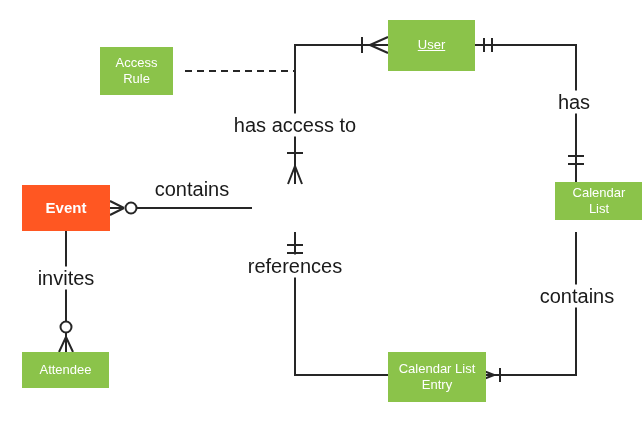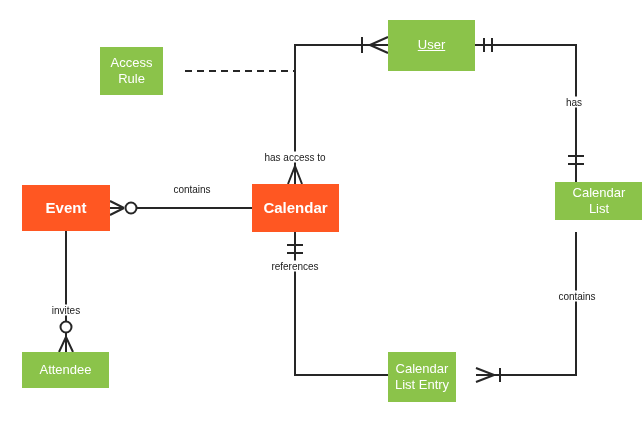--- a/index.html
+++ b/index.html
@@ -38,21 +38,21 @@
   }
   .entity.orange {
     background: #FF5722;
     font-size: 15px;
     font-weight: 700;
   }
   .rel-label {
     position: absolute;
     transform: translate(-50%, -50%);
     white-space: nowrap;
-    font-size: 10px;
+    font-size: 20px;
     color: #1a1a1a;
     background: #ffffff;
     padding: 0 2px;
   }
 </style>
 </head>
 <body>
 
 <div class="canvas">
 
@@ -96,53 +96,50 @@
 
       <g>
         <path d="M66,231 V352"></path>
         <circle cx="66" cy="327" r="5.5" fill="#ffffff"></circle>
         <path d="M66,337 L59,352 M66,337 L73,352"></path>
       </g>
 
     </g>
   </svg>
 
-  <div class="entity green" style="left:100px; top:47px; width:63px; height:48px;justify-content:flex-end;">
+  <div class="entity green" style="left:100px; top:47px; width:73px; height:48px;justify-content:flex-end;">
     <span>Access Rule</span>
   </div>
 
   <div class="entity green" style="left:388px; top:20px; width:87px; height:51px;text-decoration:underline;">
     <span>User</span>
   </div>
 
   <div class="entity orange" style="left:22px; top:185px; width:88px; height:46px;">
     <span>Event</span>
   </div>
 
-  <div class="entity orange" style="left:252px; top:184px; width:87px; height:48px;">
-    <span>Calendar</span>
-  </div>
 
   <div class="entity green" style="left:555px; top:182px; width:88px; height:38px;">
     <span>Calendar List</span>
   </div>
 
-  <div class="entity green" style="left:388px; top:352px; width:68px; height:50px;">
+  <div class="entity green" style="left:388px; top:352px; width:98px; height:50px;">
     <span>Calendar List Entry</span>
   </div>
 
   <div class="entity green" style="left:22px; top:352px; width:87px; height:36px;align-items:center;">
     <span>Attendee</span>
   </div>
 
   <div class="rel-label" style="left:192px; top:189px;">contains</div>
 
-  <div class="rel-label" style="left:295px; top:125px;margin-top:32px;">has access to</div>
+  <div class="rel-label" style="left:295px; top:125px;">has access to</div>
 
   <div class="rel-label" style="left:574px; top:102px;">has</div>
 
   <div class="rel-label" style="left:577px; top:296px;">contains</div>
 
   <div class="rel-label" style="left:295px; top:266px;">references</div>
 
-  <div class="rel-label" style="left:66px; top:278px;margin-top:32px;">invites</div>
+  <div class="rel-label" style="left:66px; top:278px;">invites</div>
 
 </div>
 
 </body></html>

